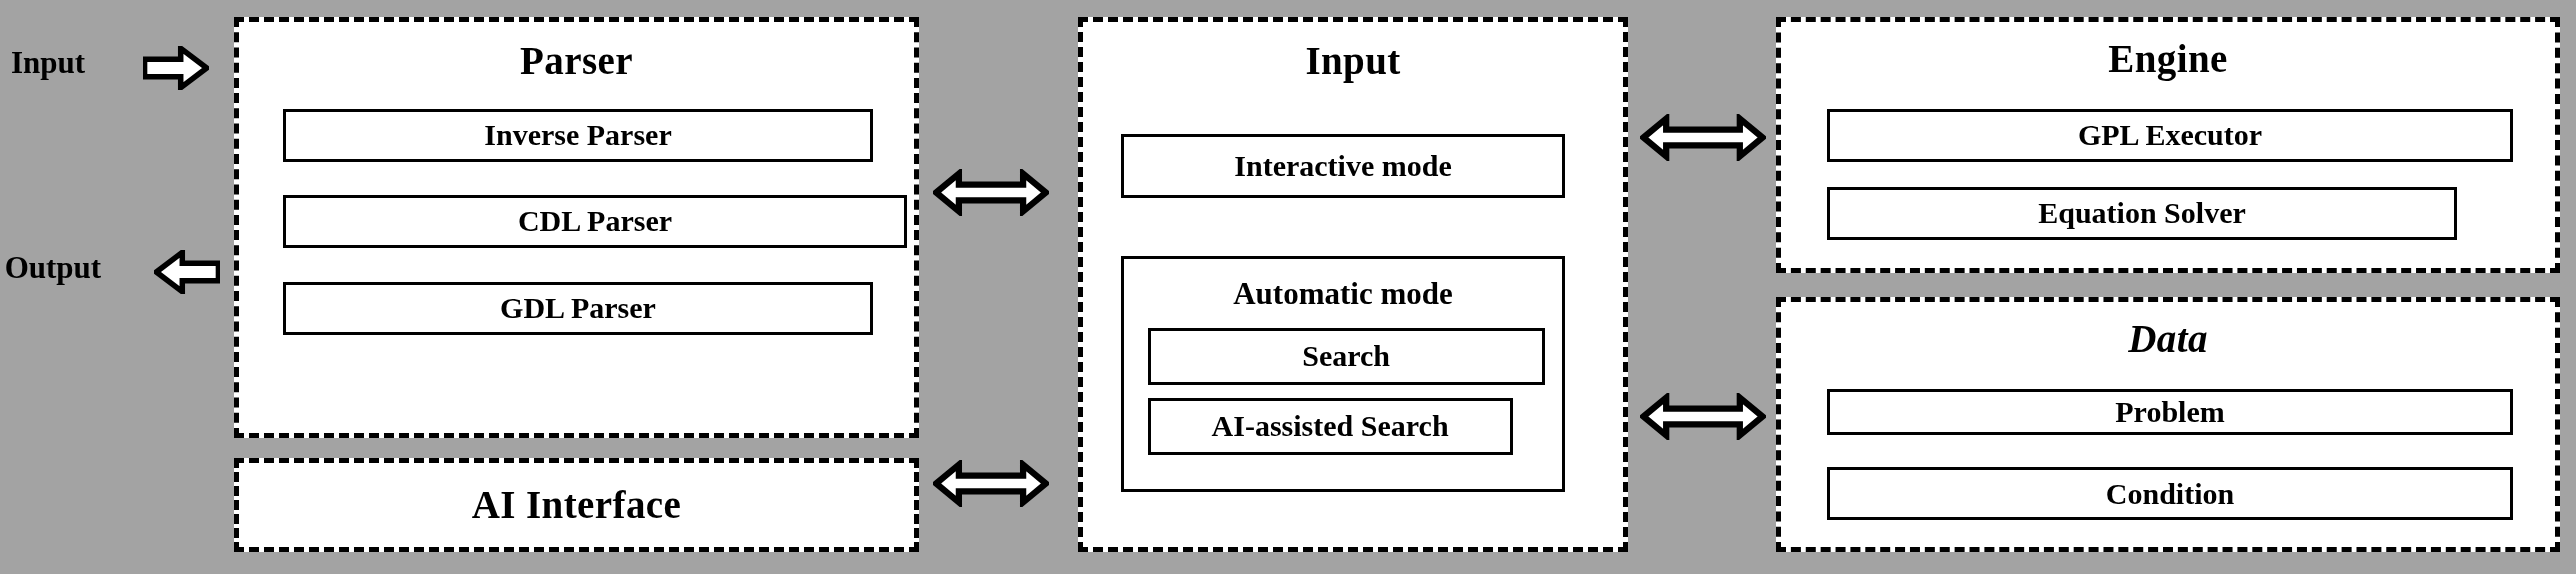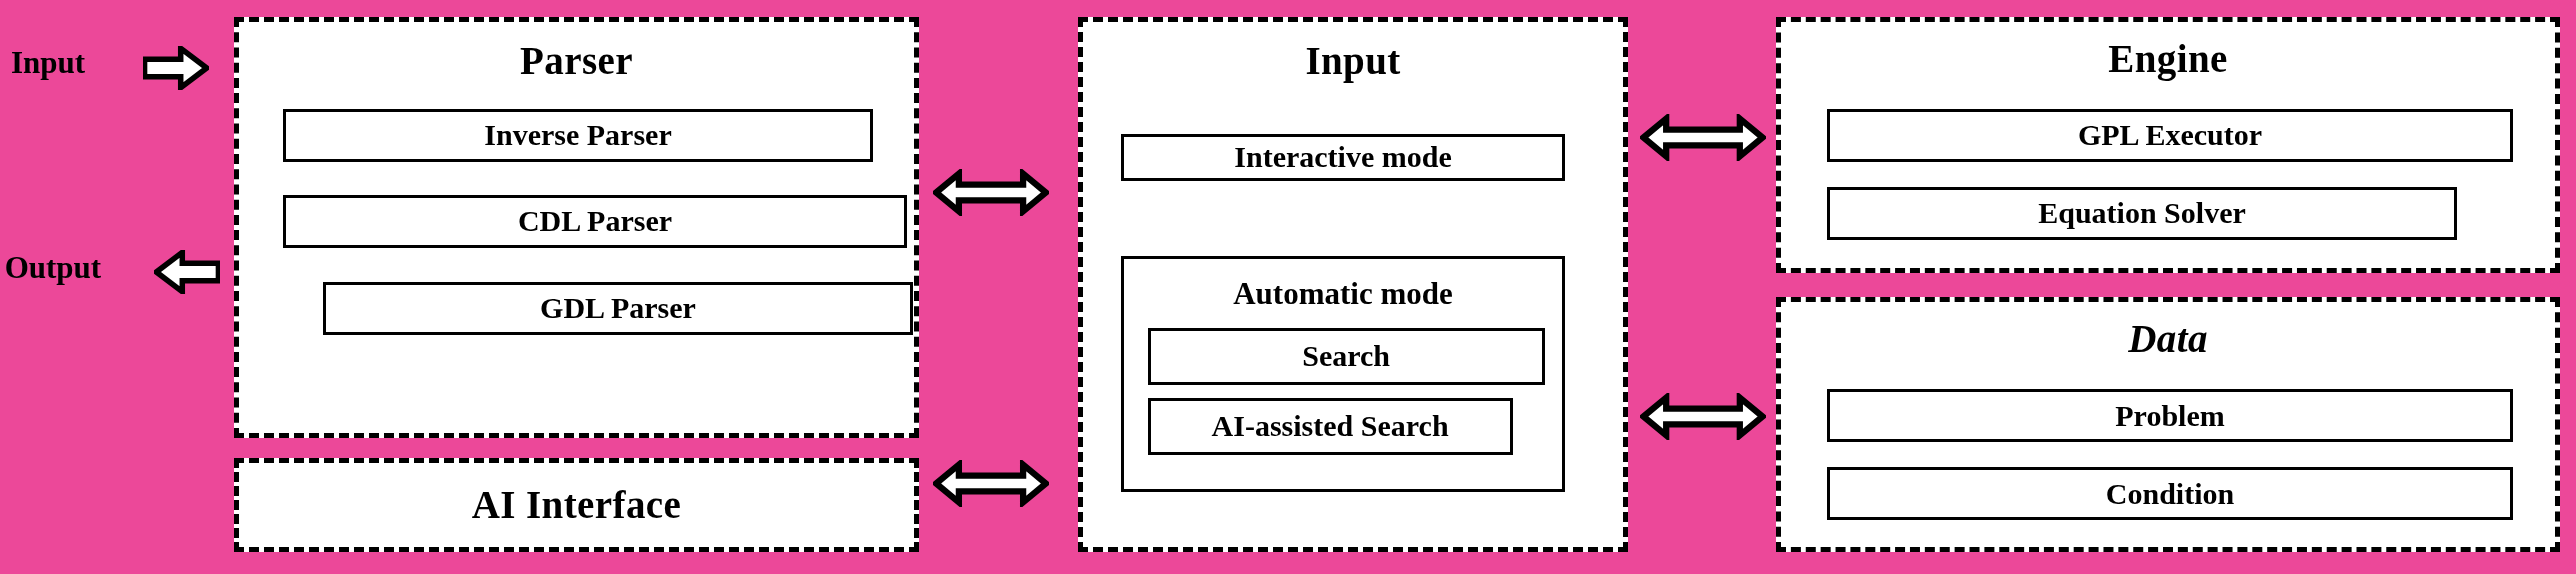--- a/index.html
+++ b/index.html
@@ -5,21 +5,21 @@
 <style>
   html, body {
     margin: 0;
     padding: 0;
     background: #ffffff;
   }
   #canvas {
     position: relative;
     width: 2576px;
     height: 575px;
-    background: #ec4899;
+    background: #a3a3a3;
     font-family: "Liberation Serif", "DejaVu Serif", serif;
     overflow: hidden;
   }
 
   
   .module {
     position: absolute;
     box-sizing: border-box;
     border: 5.5px dashed #000000;
     background: #ffffff;
@@ -111,21 +111,21 @@
     <div class="module-title" style="top:19px; font-size:39px;">Parser</div>
 
     <div class="subbox" style="left:44px; top:87px; width:590px; height:53px;">
       <span class="subbox-label" style="font-size:30px;">Inverse Parser</span>
     </div>
 
     <div class="subbox" style="left:44px; top:173px; width:624px; height:53px;">
       <span class="subbox-label" style="font-size:30px;">CDL Parser</span>
     </div>
 
-    <div class="subbox" style="left:44px; top:260px; width:590px; height:53px;margin-left:40px;">
+    <div class="subbox" style="left:44px; top:260px; width:590px; height:53px;">
       <span class="subbox-label" style="font-size:30px;">GDL Parser</span>
     </div>
   </div>
 
   <div class="module" style="left:234px; top:458px; width:685px; height:94px;">
     <div class="module-title" style="top:22px; font-size:39px;">AI Interface</div>
   </div>
 
   <div class="arrow" style="left:933px; top:169px;">
     <svg width="116" height="47" viewBox="0 0 148 60">
@@ -136,21 +136,21 @@
   <div class="arrow" style="left:933px; top:460px;">
     <svg width="116" height="47" viewBox="0 0 148 60">
       <path d="M4,30 L33,6 L33,20 L115,20 L115,6 L144,30 L115,54 L115,40 L33,40 L33,54 Z" fill="#ffffff" stroke="#000000" stroke-width="8" stroke-linejoin="miter"></path>
     </svg>
   </div>
 
   <div class="module" style="left:1078px; top:16.5px; width:550px; height:535px;">
 
     <div class="module-title" style="top:19px; font-size:39px;">Input</div>
 
-    <div class="subbox" style="left:38px; top:112px; width:444px; height:47px;">
+    <div class="subbox" style="left:38px; top:112px; width:444px; height:64px;">
       <span class="subbox-label" style="font-size:30px;">Interactive mode</span>
     </div>
 
     <div class="group-box" style="left:38px; top:234px; width:444px; height:236px;">
 
       <div class="group-title" style="top:19px; font-size:31px;">Automatic mode</div>
 
       <div class="subbox thin" style="left:23.6px; top:69px; width:397px; height:57px;">
         <span class="subbox-label" style="font-size:30px;">Search</span>
       </div>
@@ -183,21 +183,21 @@
 
     <div class="subbox" style="left:46px; top:165px; width:630px; height:53px;">
       <span class="subbox-label" style="font-size:30px;">Equation Solver</span>
     </div>
   </div>
 
   <div class="module" style="left:1776px; top:297px; width:784px; height:255px;">
 
     <div class="module-title" style="top:17.3px; font-size:39px;font-style:italic;">Data</div>
 
-    <div class="subbox" style="left:46px; top:87px; width:686px; height:53px;">
+    <div class="subbox" style="left:46px; top:87px; width:686px; height:46px;">
       <span class="subbox-label" style="font-size:30px;">Problem</span>
     </div>
 
     <div class="subbox" style="left:46px; top:165px; width:686px; height:53px;justify-content:center;">
       <span class="subbox-label" style="font-size:30px;">Condition</span>
     </div>
   </div>
 
 </div>
 

